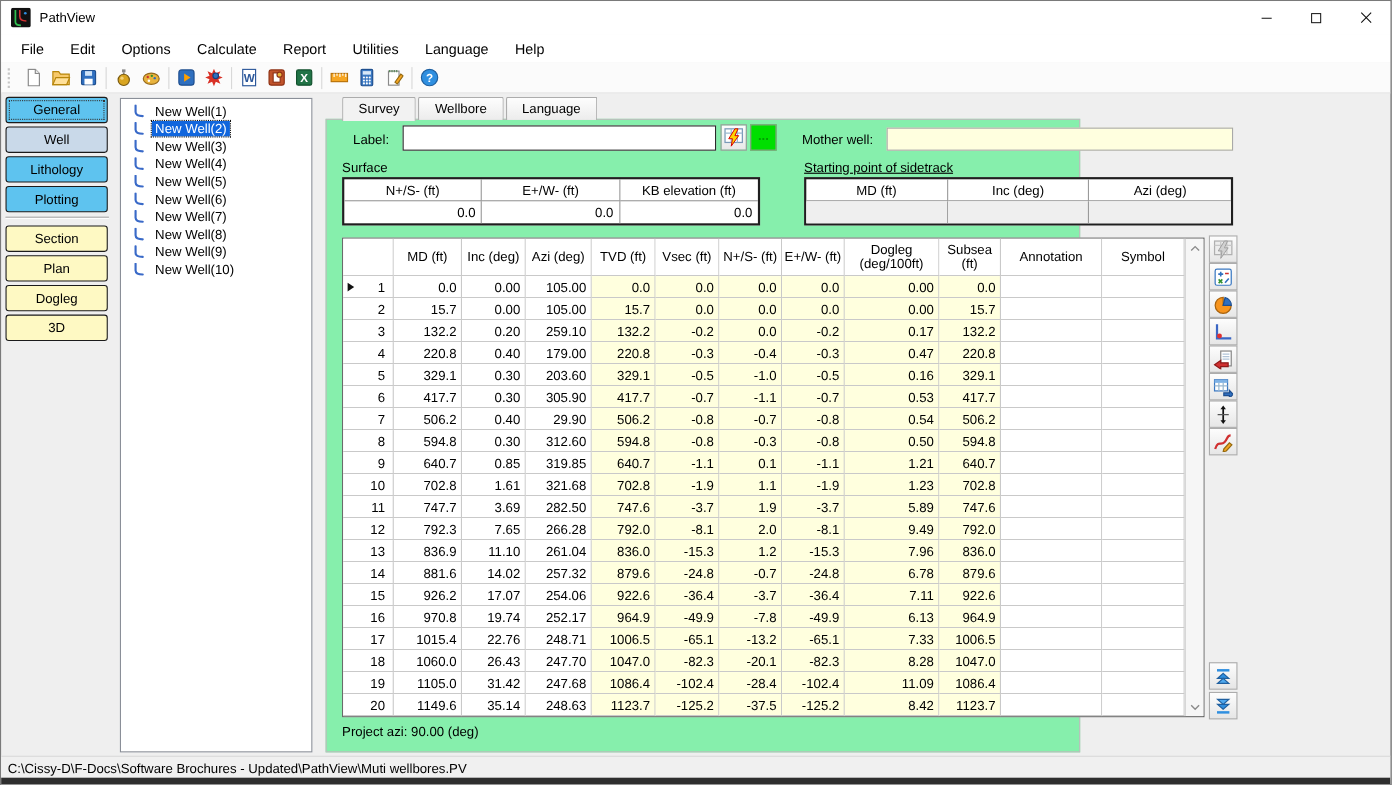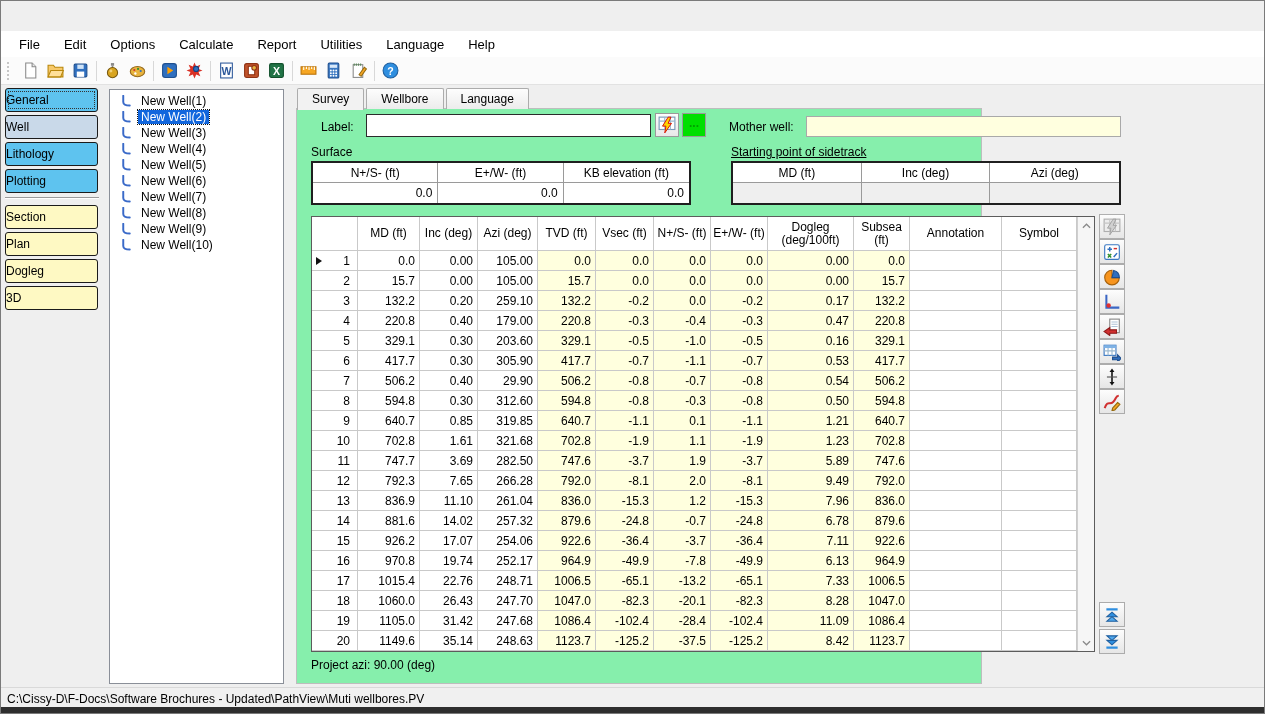--- a/index.html
+++ b/index.html
@@ -18,36 +18,36 @@
   .menu-item{padding:4px 12px;font-size:13px;}
   
   .toolbar{position:absolute;left:0;top:56px;width:100%;height:28px;background:#FBFBFB;border-bottom:1px solid #E2E2E2;display:flex;align-items:center;padding-left:4px;}
   .grip{width:6px;height:18px;border-left:2px dotted #C6C6C6;margin:0 5px 0 2px;}
   .tb-btn{width:25px;height:24px;display:flex;align-items:center;justify-content:center;}
   .tb-btn svg{width:17px;height:17px;}
   .tb-sep{width:1px;height:20px;background:#D8D8D8;margin:0 3px;}
   
   .side-col{position:absolute;left:3px;top:87px;width:96px;}
   .side-btn{width:93px;height:24px;margin:0 10px 3px 1px;border:1px solid #1b1b1b;border-radius:3px;
-    line-height:22px;font-size:12px;background:#5EC3EF;}
+    text-align:center;line-height:22px;font-size:12px;background:#5EC3EF;}
   .side-btn.sel{background:#C9D9E9;}
   .side-btn.yellow{background:#fef9c3;}
   .side-btn.focused{outline:1px dotted #333;outline-offset:-4px;}
   .side-divider{height:2px;border-top:1px solid #9a9a9a;border-bottom:1px solid #fff;margin:4px 1px 6px 1px;}
   
   .tree{position:absolute;left:108px;top:88px;width:175px;height:595px;background:#fff;border:1px solid #8a8f98;padding-top:3px;overflow:hidden;}
   .tree-row{display:flex;align-items:center;height:16px;padding-left:10px;}
   .tree-ic{width:13px;height:13px;margin-right:5px;flex:0 0 13px;}
   .tree-label{font-size:12px;padding:0 3px;line-height:14px;white-space:nowrap;}
   .tree-row.sel .tree-label{background:#1166DD;color:#ffffff;outline:1px dotted #111;outline-offset:0px;}
   
   .tabs{position:absolute;left:296px;top:87px;height:21px;display:flex;z-index:3;}
   .tab{height:21px;line-height:20px;padding:0 14px;font-size:12px;background:linear-gradient(#FDFDFD,#ECECEC);
     border:1px solid #ACACAC;border-bottom:none;margin-right:2px;border-radius:2px 2px 0 0;}
-  .tab.active{background:#F2F2F2;height:22px;}
+  .tab.active{background:#F2F2F2;height:22px;margin-left:14px;}
   .panel{position:absolute;left:295px;top:107px;width:686px;height:576px;background:#86efac;border:1px solid #BDBDBD;}
   .cap{position:absolute;font-size:12px;}
   .tbox{position:absolute;border:1px solid #2b2b2b;background:#fff;font-family:"Liberation Sans",sans-serif;font-size:12px;padding:0 4px;}
   .tbox.yellow{background:#FFFFDF;border:1px solid #A9A9A9;}
   .sq-btn{position:absolute;width:24px;height:24px;border:1px solid #9a9a9a;background:linear-gradient(#FDFDFD,#E8E8E8);display:flex;align-items:center;justify-content:center;}
   .sq-btn svg{width:18px;height:18px;}
   .color-btn{position:absolute;width:24px;height:24px;border:1px solid #9a9a9a;background:#00DF00;
     color:#00A000;font-weight:bold;text-align:center;line-height:18px;font-size:12px;}
   
   .mini-table{position:absolute;display:grid;grid-template-rows:20px 20px;background:#fff;border:2px solid #1f1f1f;}
@@ -80,20 +80,46 @@
   .statusbar{position:absolute;left:0;top:686px;width:100%;height:22px;background:#F0F0F0;border-top:1px solid #D9D9D9;
     display:flex;align-items:center;padding-left:6px;font-size:12px;}
   .bottom-edge{position:absolute;left:0;bottom:0;width:100%;height:6px;background:#2e2e2e;}
   .footer-note{position:absolute;font-size:12px;}
 </style>
 </head>
 <body>
 
 <div class="window">
 
+  <div class="titlebar">
+    <svg class="app-icon" viewBox="0 0 18 18">
+        <rect width="18" height="18" rx="2" fill="#111"></rect>
+        <path d="M4 2v11q0 3 5 3" stroke="#2FBF4F" stroke-width="1.6" fill="none"></path>
+        <path d="M8 2v6q0 4 6 4" stroke="#D03030" stroke-width="1.4" fill="none"></path>
+        <circle cx="13" cy="5" r="1.2" fill="#2F8FE0"></circle>
+      </svg>
+    <span class="title-text">PathView</span>
+    <div class="win-controls">
+      <div class="win-btn">
+          <svg width="11" height="11" viewBox="0 0 12 12">
+            <path d="M1 6h10" stroke="#111"></path>
+          </svg>
+        </div>
+      <div class="win-btn">
+          <svg width="11" height="11" viewBox="0 0 12 12">
+            <rect x="1.5" y="1.5" width="9" height="9" fill="none" stroke="#111"></rect>
+          </svg>
+        </div>
+      <div class="win-btn">
+          <svg width="12" height="12" viewBox="0 0 12 12">
+            <path d="M1.5 1.5l9 9M10.5 1.5l-9 9" stroke="#111"></path>
+          </svg>
+        </div>
+    </div>
+  </div>
 
   <div class="menubar" id="menubar">
       <div class="menu-item">File</div>
       <div class="menu-item">Edit</div>
       <div class="menu-item">Options</div>
       <div class="menu-item">Calculate</div>
       <div class="menu-item">Report</div>
       <div class="menu-item">Utilities</div>
       <div class="menu-item">Language</div>
       <div class="menu-item">Help</div>

